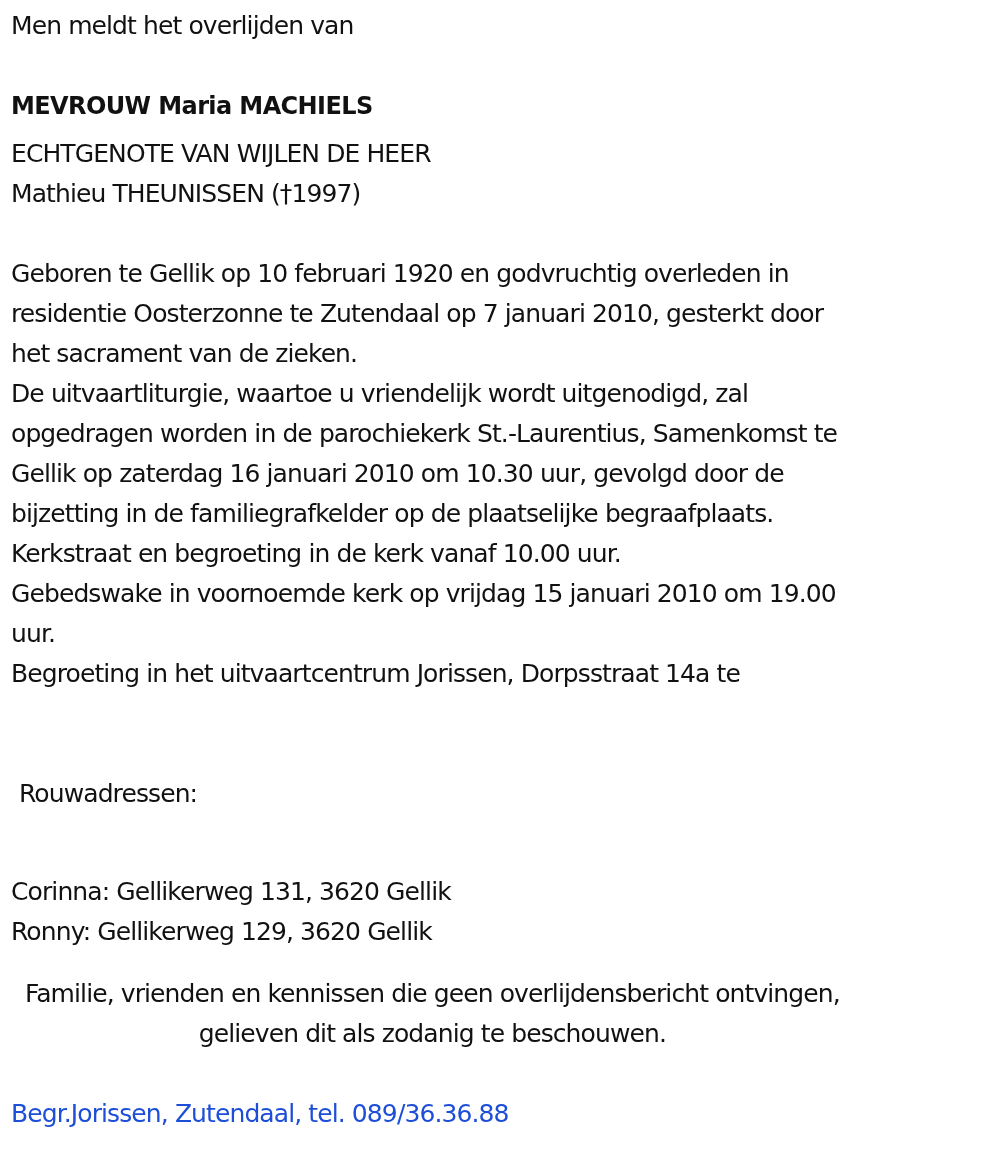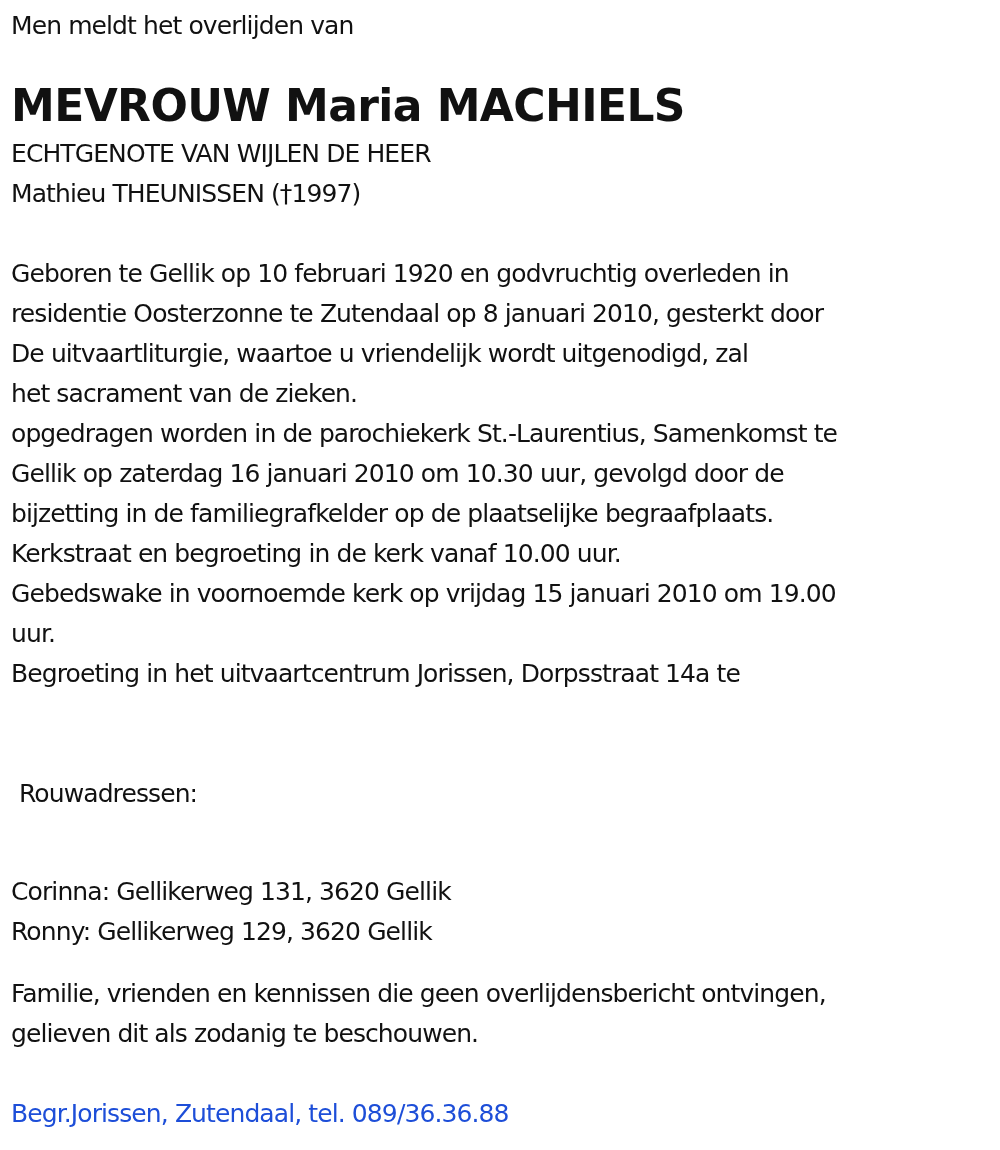--- a/index.html
+++ b/index.html
@@ -23,31 +23,31 @@
       line-height: 40px;
       height: 40px;
       white-space: nowrap;
       letter-spacing: -0.9px;
     }
     .intro { position: absolute; top: 6px; left: 11px; }
     .name {
       position: absolute;
       top: 84px;
       left: 11px;
-      font-size: 44px;
+      font-size: 24px;
       font-weight: bold;
       line-height: 44px;
       letter-spacing: -0.6px;
       white-space: nowrap;
     }
     .spouse { position: absolute; top: 134px; left: 11px; }
     .body-block { position: absolute; top: 254px; left: 11px; }
     .addresses-title { position: absolute; top: 774px; left: 11px; margin-left: 8px; }
     .addresses { position: absolute; top: 872px; left: 11px; }
-    .closing { position: absolute; top: 974px; left: 11px; }
+    .closing { position: absolute; top: 974px; left: 25px; text-align: center; }
     .footer {
       position: absolute;
       top: 1094px;
       left: 11px;
       color: #1d4ed8;
     }
   </style>
 </head>
 <body>
 
@@ -57,23 +57,23 @@
 
   <div class="name">MEVROUW Maria MACHIELS</div>
 
   <div class="spouse">
     <div class="line">ECHTGENOTE VAN WIJLEN DE HEER</div>
     <div class="line">Mathieu THEUNISSEN (†1997)</div>
   </div>
 
   <div class="body-block">
     <div class="line">Geboren te Gellik op 10 februari 1920 en godvruchtig overleden in</div>
-    <div class="line">residentie Oosterzonne te Zutendaal op 8 januari 2010, gesterkt door</div>
+    <div class="line">residentie Oosterzonne te Zutendaal op 7 januari 2010, gesterkt door</div>
+    <div class="line">het sacrament van de zieken.</div>
     <div class="line">De uitvaartliturgie, waartoe u vriendelijk wordt uitgenodigd, zal</div>
-    <div class="line">het sacrament van de zieken.</div>
     <div class="line">opgedragen worden in de parochiekerk St.-Laurentius, Samenkomst te</div>
     <div class="line">Gellik op zaterdag 16 januari 2010 om 10.30 uur, gevolgd door de</div>
     <div class="line">bijzetting in de familiegrafkelder op de plaatselijke begraafplaats.</div>
     <div class="line">Kerkstraat en begroeting in de kerk vanaf 10.00 uur.</div>
     <div class="line">Gebedswake in voornoemde kerk op vrijdag 15 januari 2010 om 19.00</div>
     <div class="line">uur.</div>
     <div class="line">Begroeting in het uitvaartcentrum Jorissen, Dorpsstraat 14a te</div>
   </div>
 
   <div class="line addresses-title">Rouwadressen:</div>

